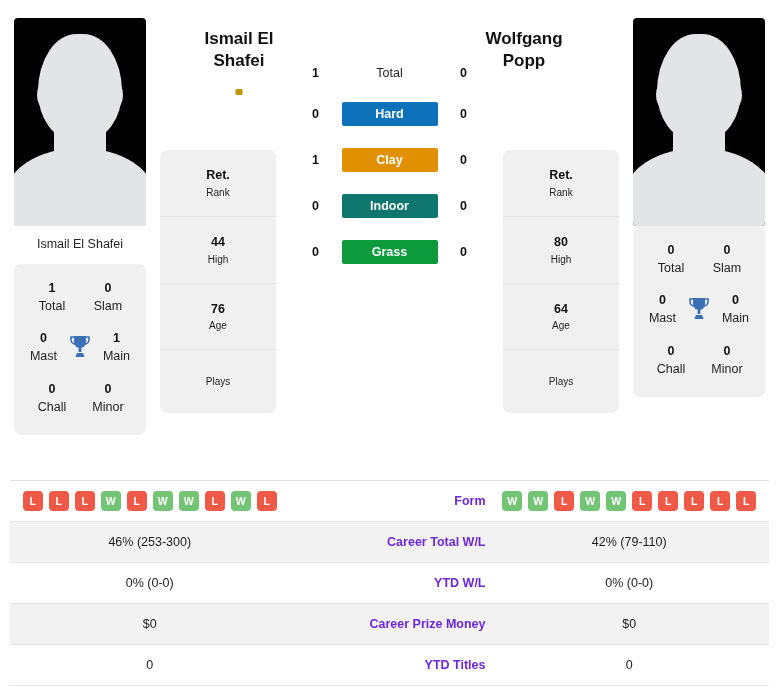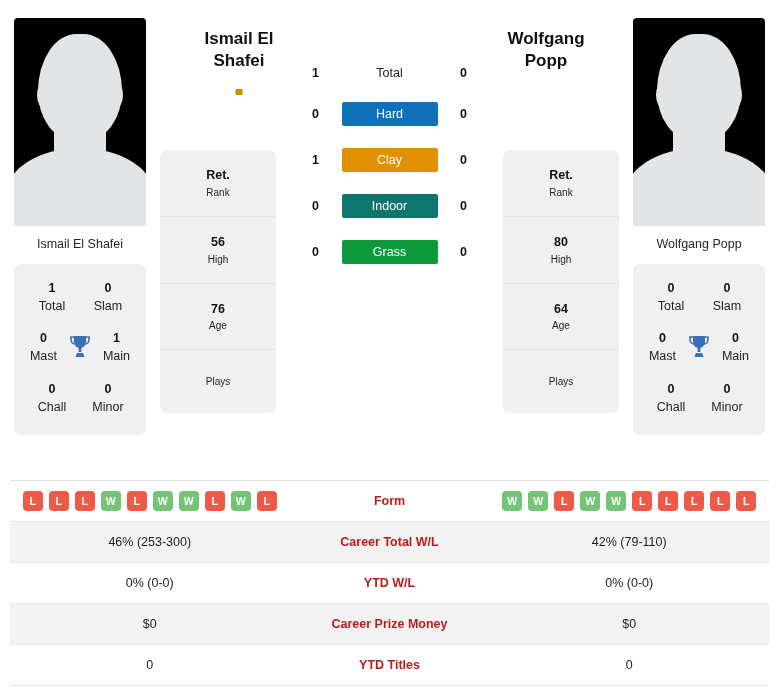--- a/index.html
+++ b/index.html
@@ -179,39 +179,39 @@
     flex: 0 0 96px;
     text-align: center;
     font-size: 12.5px;
     color: #222222;
   }
   .h2h-badge {
     width: 96px;
     flex: 0 0 96px;
     text-align: center;
     font-size: 12.5px;
-    font-weight: normal;
+    font-weight: bold;
     color: #ffffff;
     padding: 5px 12px;
     border-radius: 2px;
   }
 
   
   .name-head {
     position: absolute;
     top: 28px;
     width: 116px;
     text-align: center;
     font-size: 17px;
     font-weight: bold;
     color: #111111;
     line-height: 1.3;
   }
   .name-head.left { left: 181px; }
-  .name-head.right { left: 488px; }
+  .name-head.right { left: 466px; }
   .flag {
     width: 28px;
     height: 19px;
     margin: 10px auto 0;
     border-radius: 1px;
     overflow: hidden;
     display: block;
     position: relative;
   }
   .flag .band { width: 100%; height: 33.34%; }
@@ -242,21 +242,22 @@
   .tcell {
     flex: 1 1 0;
     text-align: center;
     font-size: 12.5px;
     color: #1c1c1c;
     padding: 6px 4px;
   }
   .tcell.mid {
     flex: 0 0 200px;
     font-weight: bold;
-    color: #b91c1c;
+    color: #6d28d9;
+    text-align: right;
   }
   .form-strip {
     display: flex;
     gap: 6px;
     justify-content: center;
     align-items: center;
     flex-wrap: nowrap;
   }
   .fb {
     width: 20px;
@@ -355,21 +356,21 @@
       </div>
     </div>
 
     <div class="info-col">
       <div class="info-card">
         <div class="info-block">
           <div class="info-val">Ret.</div>
           <div class="info-lab">Rank</div>
         </div>
         <div class="info-block">
-          <div class="info-val">56</div>
+          <div class="info-val">44</div>
           <div class="info-lab">High</div>
         </div>
         <div class="info-block">
           <div class="info-val">76</div>
           <div class="info-lab">Age</div>
         </div>
         <div class="info-block single">
           <div class="info-lab">Plays</div>
         </div>
       </div>
@@ -425,21 +426,20 @@
 
     <div class="avatar-col">
       <div class="avatar-card">
         <div class="avatar-photo">
           <span class="sil-head"></span>
           <span class="sil-ear-l"></span>
           <span class="sil-ear-r"></span>
           <span class="sil-neck"></span>
           <span class="sil-body"></span>
         </div>
-        <div class="avatar-name">Wolfgang Popp</div>
       </div>
       <div class="stat-card">
         <div class="stat-row">
           <div class="stat-cell">
             <div class="stat-val">0</div>
             <div class="stat-lab">Total</div>
           </div>
           <div class="stat-cell">
             <div class="stat-val">0</div>
             <div class="stat-lab">Slam</div>

